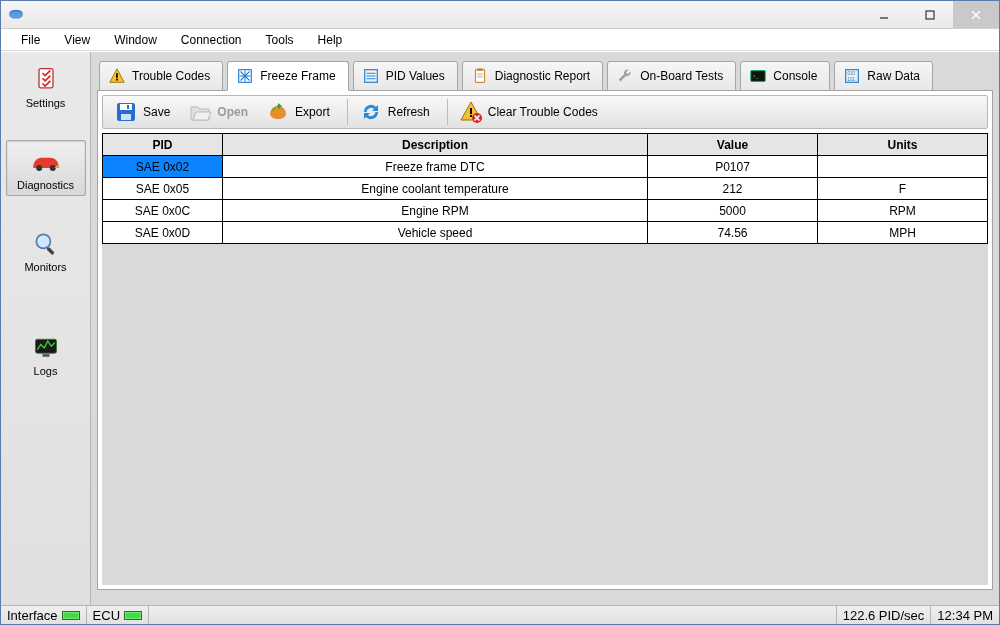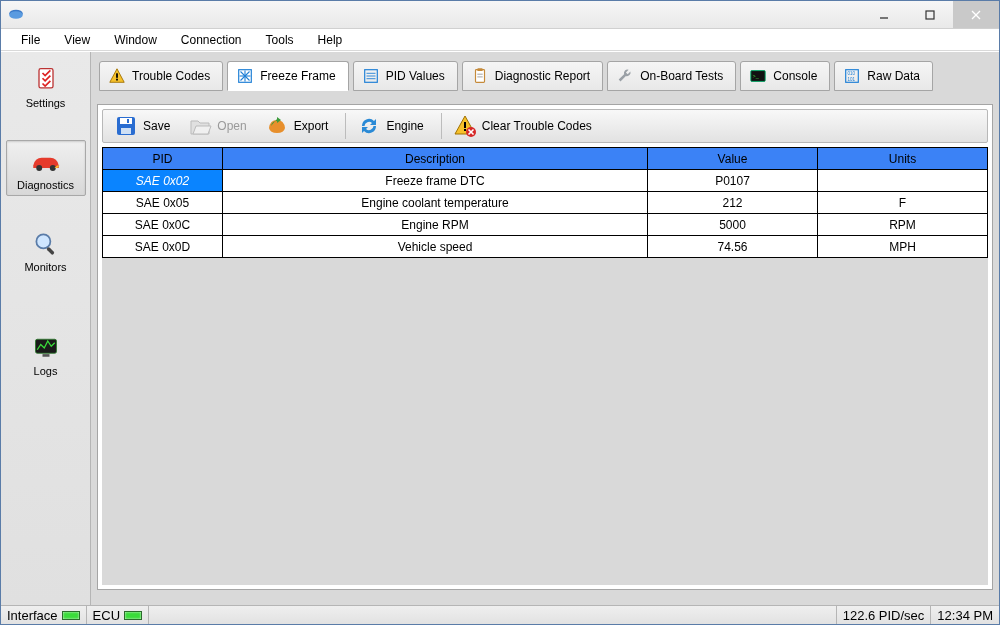--- a/index.html
+++ b/index.html
@@ -118,21 +118,20 @@
   }
   .tab .ticon { width:18px; height:18px; display:flex;align-items:center;justify-content:center;}
   
   .pane {
     flex:1;
     border:1px solid #a5a5a5;
     background:#fff;
     display:flex;
     flex-direction:column;
     min-height:0;
-    margin-top:14px;
   }
   
   .toolbar {
     height:34px;
     margin:4px;
     background: linear-gradient(to bottom,#f8f8f8,#e2e2e2);
     border:1px solid #b8b8b8;
     border-radius:2px;
     display:flex;
     align-items:center;
@@ -142,21 +141,21 @@
   .tbtn {
     display:flex;
     align-items:center;
     gap:5px;
     padding:3px 10px 3px 4px;
     border:1px solid transparent;
     border-radius:2px;
     cursor:default;
     font-size:12px;
   }
-  .tbtn.disabled { color:#9a9a9a; }
+  .tbtn.disabled { color:#9a9a9a;font-weight:bold; }
   .tbtn .bicon { width:24px; height:24px; display:flex;align-items:center;justify-content:center;}
   .tsep { width:1px; height:26px; background:#bcbcbc; margin:0 4px;}
   
   .tablewrap{
     flex:1;
     margin:0 4px 4px 4px;
     background:#d9d9d9;
     overflow:auto;
     position:relative;
   }
@@ -168,27 +167,26 @@
   }
   table.data th, table.data td {
     border:1px solid #000;
     padding:3px 6px;
     text-align:center;
     font-weight:normal;
     font-size:12px;
     height:22px;
   }
   table.data th {
-    background:#3b82f6;
-    font-weight:normal;
+    background:#e5e5e5;
+    font-weight:bold;
   }
   td.selcell {
     background:#0a84ff;
-    color:#ffffff;
-    font-style:italic;
+    color:#000000;
   }
   
   .statusbar {
     position:absolute;
     left:0; right:0; bottom:0;
     height:19px;
     background:linear-gradient(to bottom,#efefef,#e2e2e2);
     border-top:1px solid #b5b5b5;
     display:flex;
     align-items:center;
@@ -412,21 +410,21 @@
           <span>Export</span>
         </div>
         <div class="tsep"></div>
         <div class="tbtn">
           <span class="bicon">
               <svg viewBox="0 0 24 24">
                 <path d="M5 12 a7 7 0 0 1 12 -5 l2 -2 v6 h-6 l2 -2 a4.5 4.5 0 0 0 -7.5 3" fill="#2a8ad6"></path>
                 <path d="M19 12 a7 7 0 0 1 -12 5 l-2 2 v-6 h6 l-2 2 a4.5 4.5 0 0 0 7.5 -3" fill="#2a8ad6"></path>
               </svg>
             </span>
-          <span>Engine</span>
+          <span>Refresh</span>
         </div>
         <div class="tsep"></div>
         <div class="tbtn">
           <span class="bicon">
               <svg viewBox="0 0 24 24">
                 <path d="M12 2 L22 20 H2 Z" fill="#f6c12b" stroke="#a07000"></path>
                 <rect x="11" y="8" width="2" height="6" fill="#000"></rect>
                 <rect x="11" y="15" width="2" height="2" fill="#000"></rect>
                 <circle cx="18" cy="18" r="5" fill="#d62828"></circle>
                 <line x1="15.5" y1="15.5" x2="20.5" y2="20.5" stroke="#fff" stroke-width="1.6"></line>

